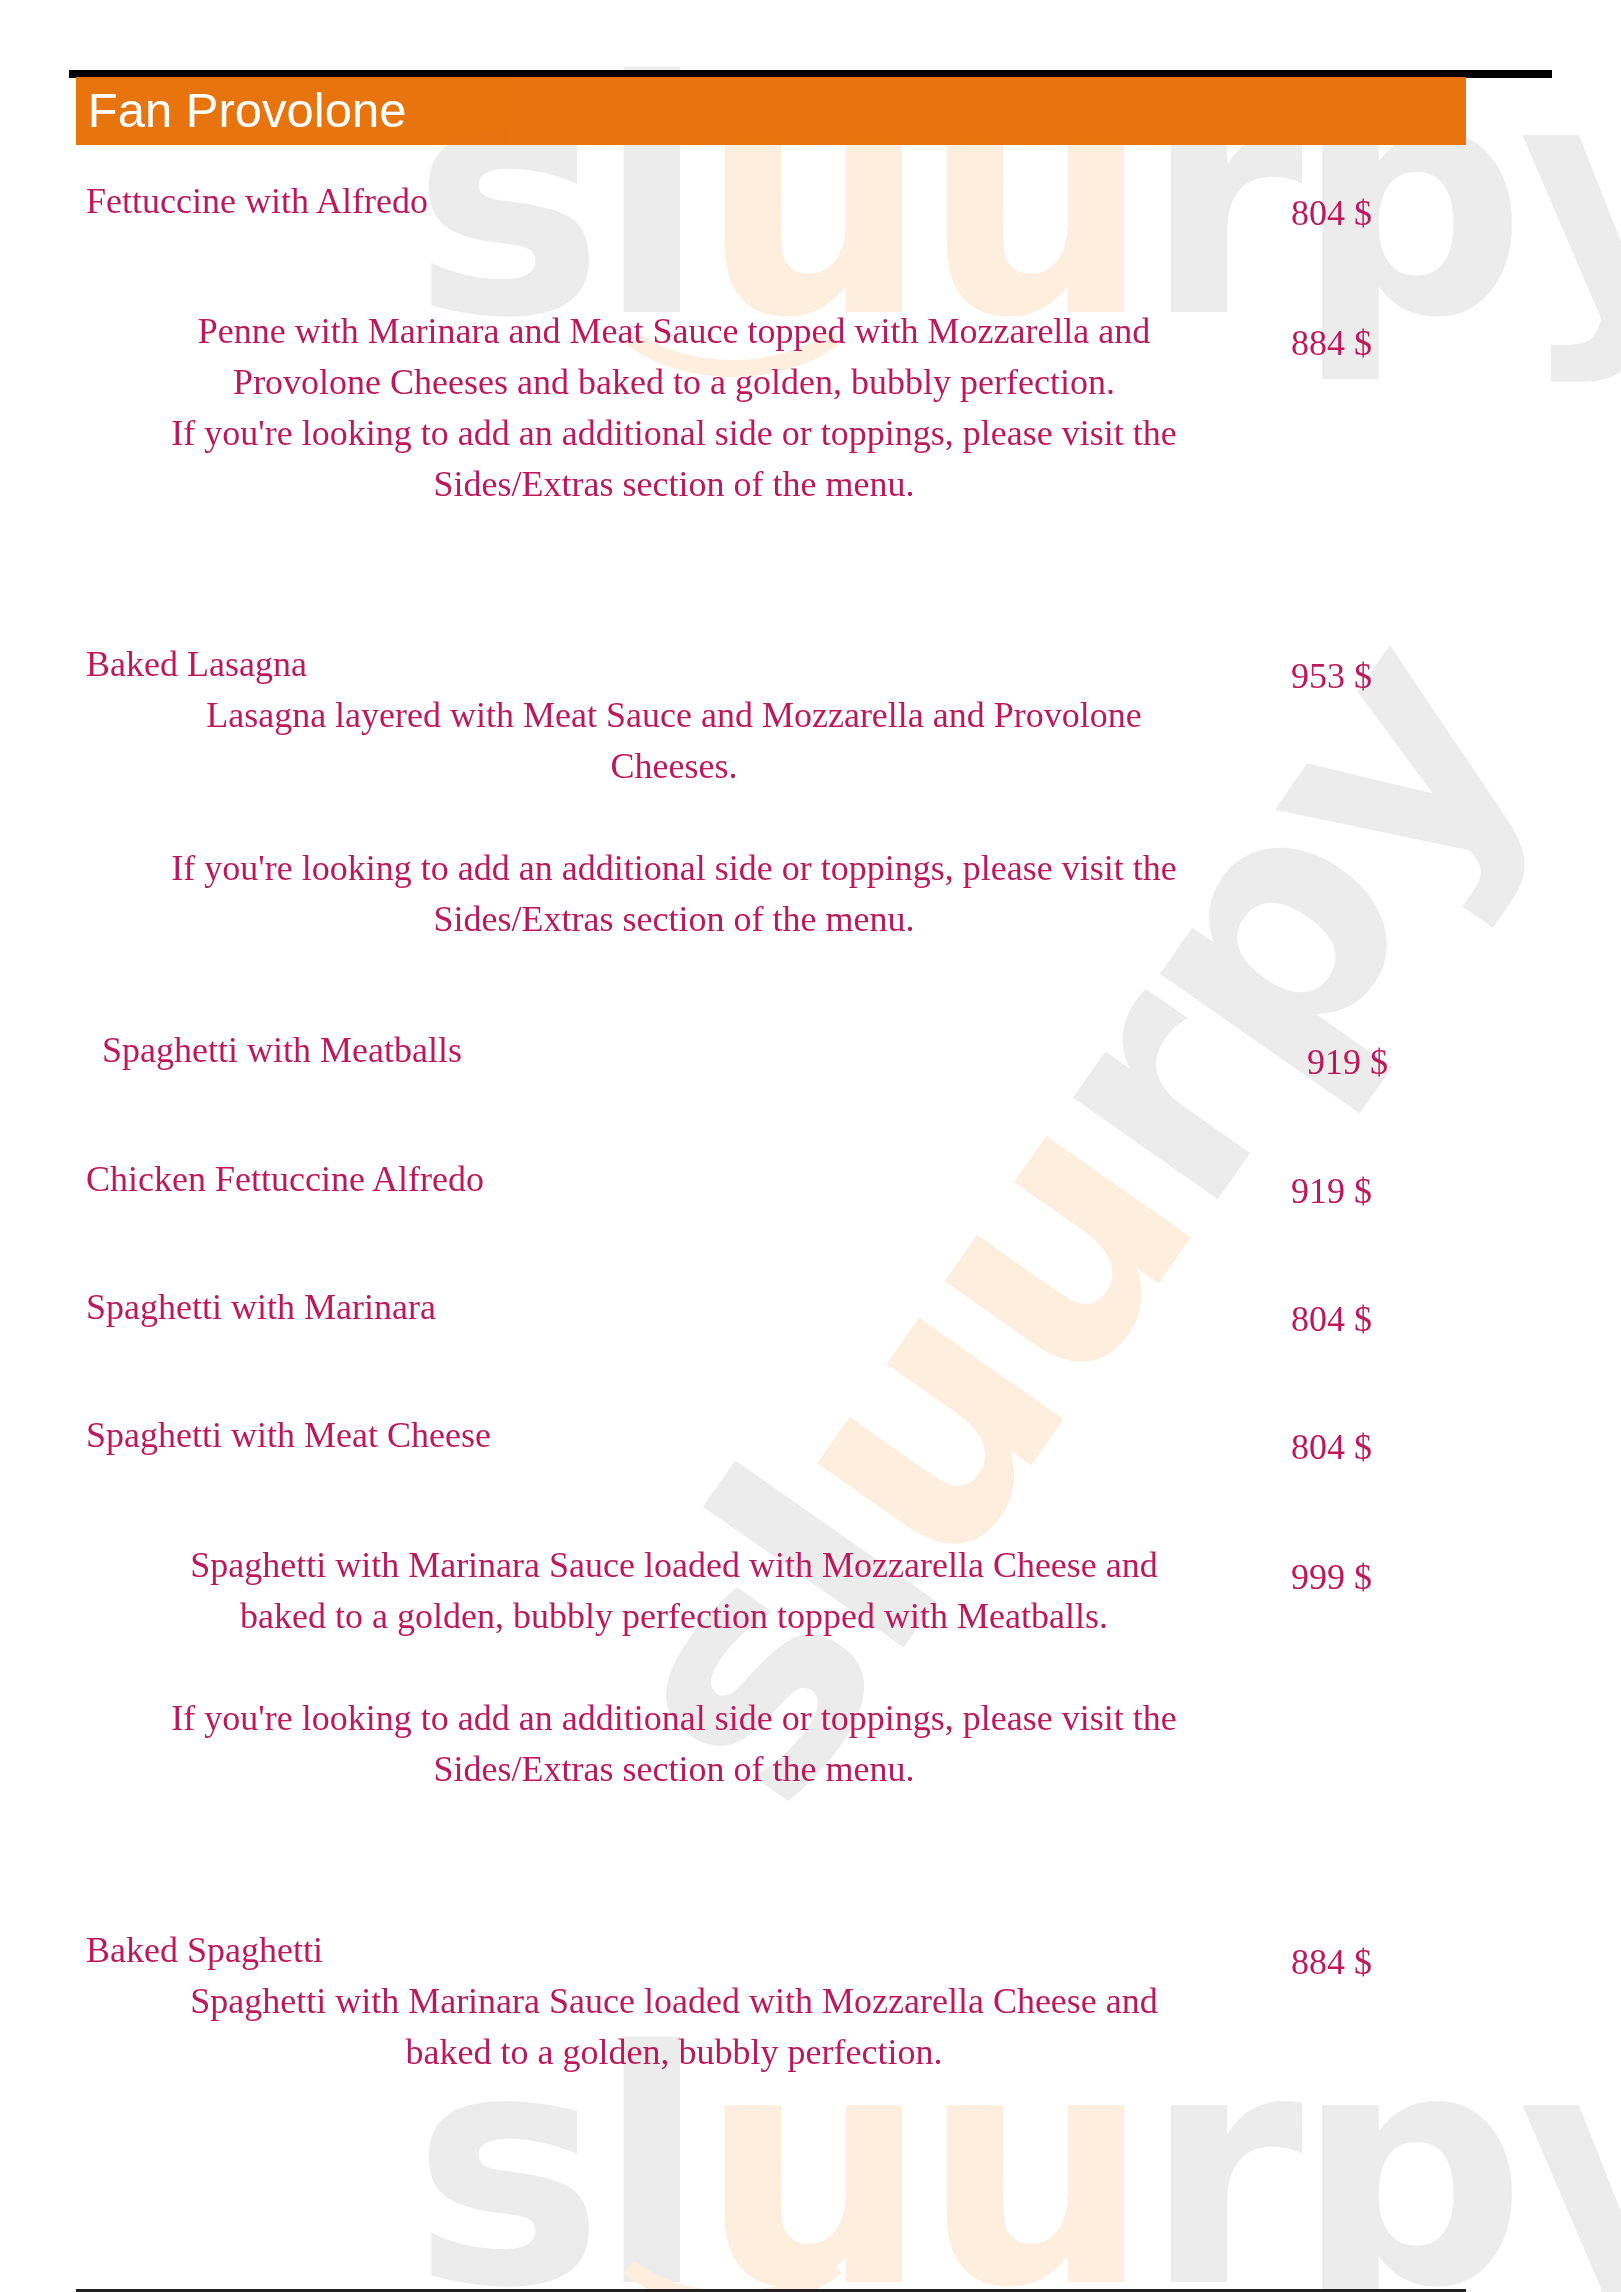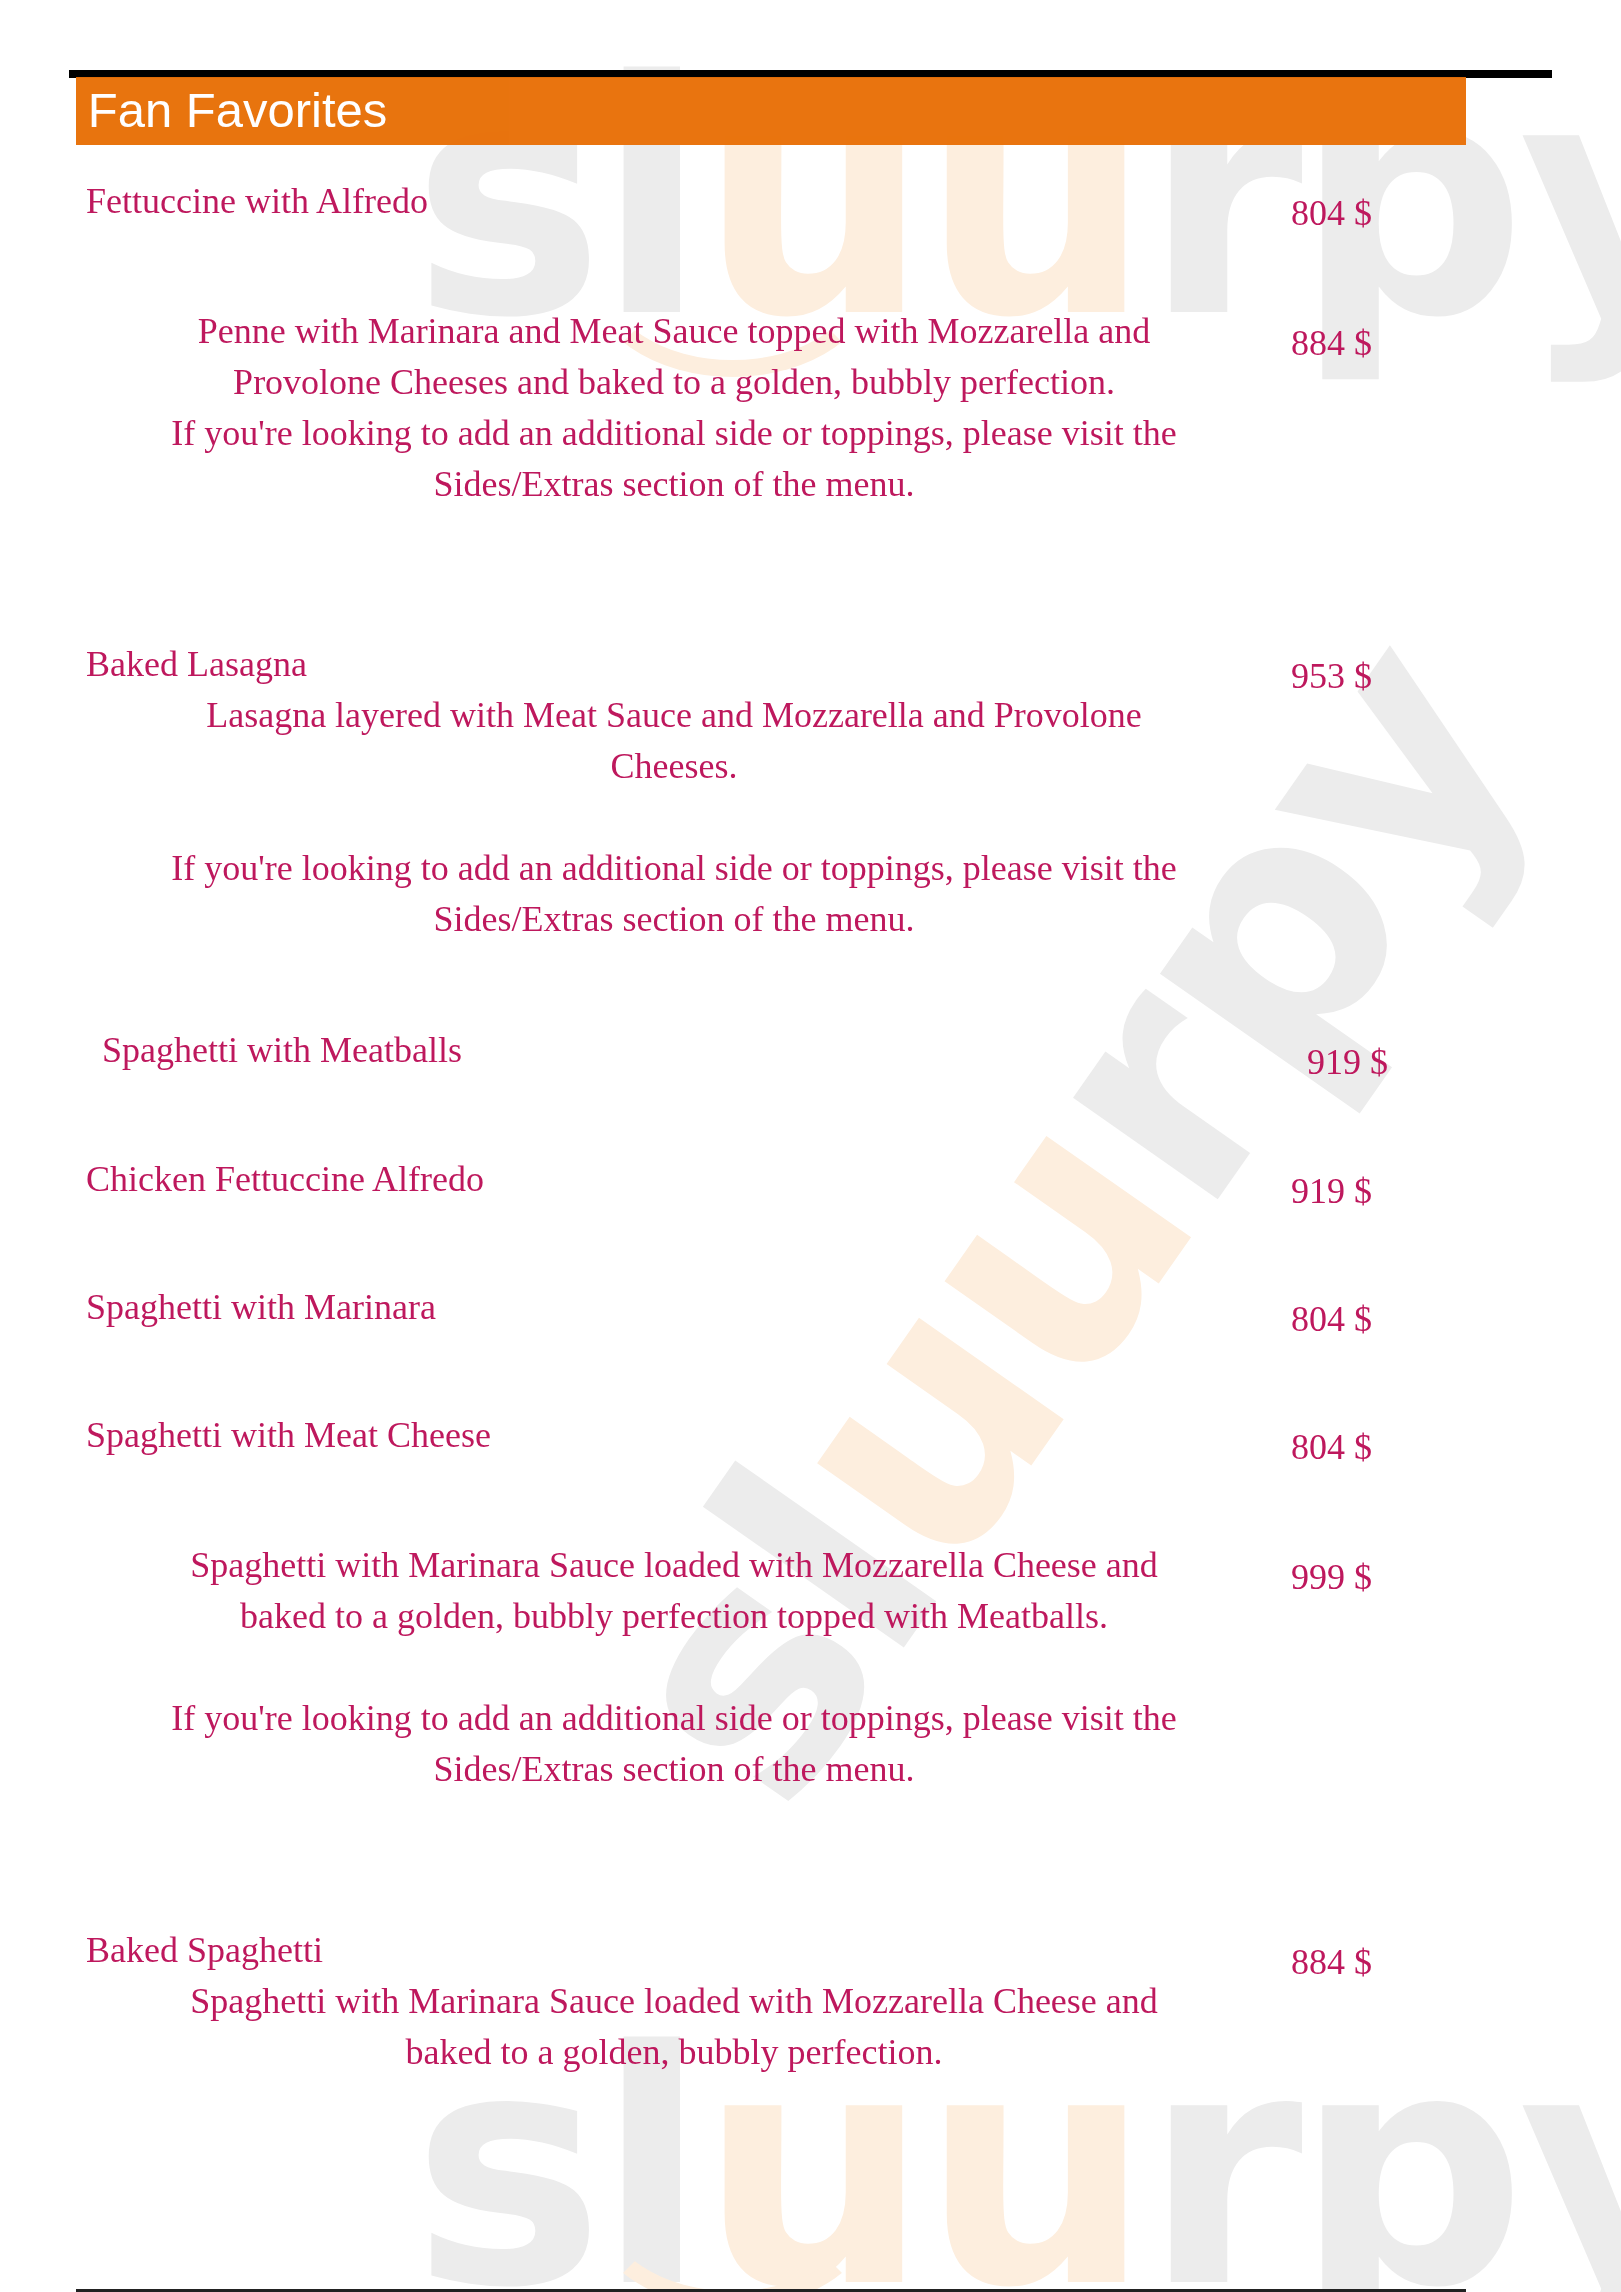--- a/index.html
+++ b/index.html
@@ -64,21 +64,21 @@
   <span>sl</span><span class="u">uu</span><span>rpy</span>
 </div>
 
 <div class="watermark" style="left:412px; top:2009px;">
   <span>sl</span><span class="u">uu</span><span>rpy</span>
 </div>
 <div class="wm-swoosh" style="left:588px; top:2107px; width:255px; height:167px;"></div>
 
 <div class="top-rule"></div>
 <div class="section-header">
-  <span class="section-title">Fan Favorites</span>
+  <span class="section-title">Fan Provolone</span>
 </div>
 
 <div class="item" style="top:176px;">
   <span class="item-name">Fettuccine with Alfredo</span>
   <span class="item-price">804 $</span>
 </div>
 
 <div class="item" style="top:306px;">
   <span class="item-desc">Penne with Marinara and Meat Sauce topped with Mozzarella and
 Provolone Cheeses and baked to a golden, bubbly perfection.

